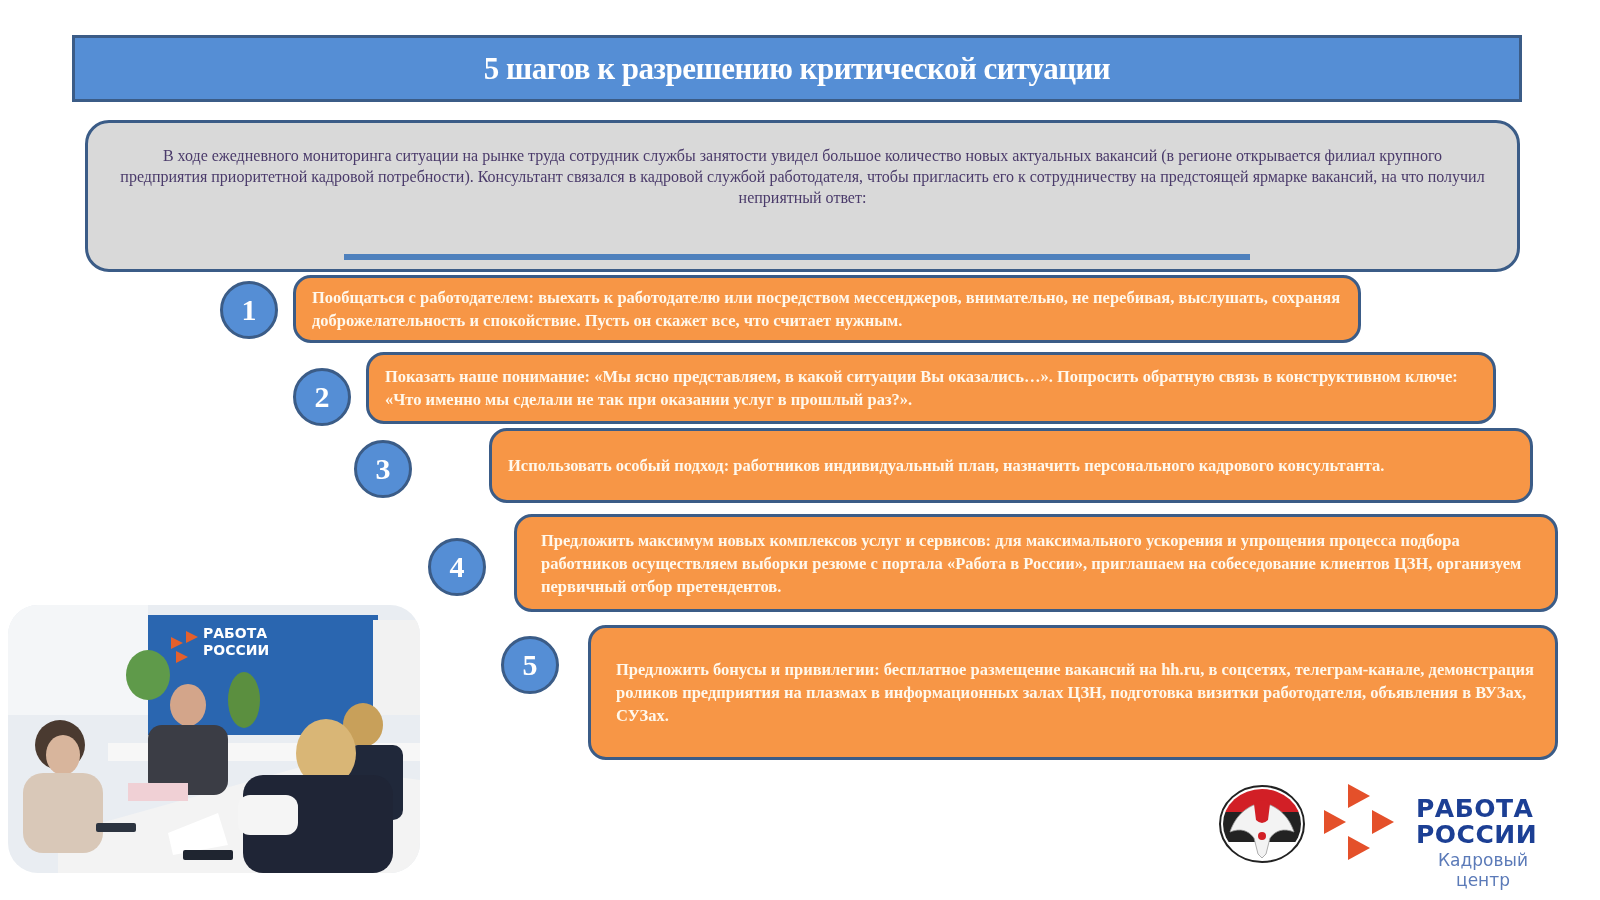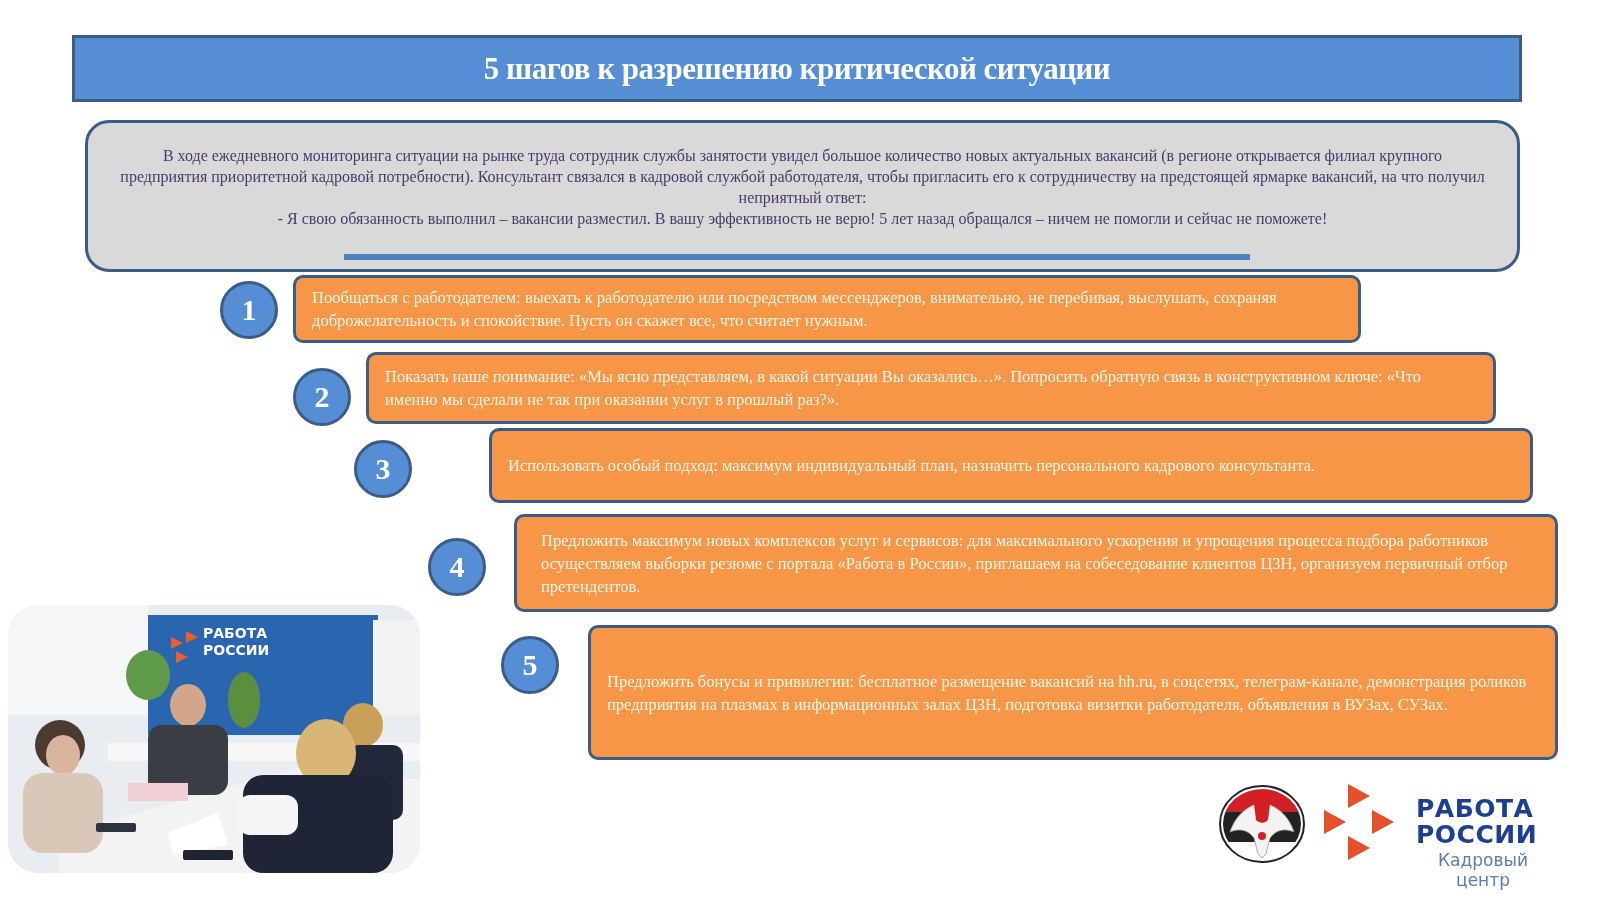--- a/index.html
+++ b/index.html
@@ -3,40 +3,39 @@
 <meta charset="utf-8">
 <style>
   html, body { margin:0; padding:0; }
   body { width:1600px; height:900px; background:#ffffff; position:relative; overflow:hidden; font-family:"Liberation Serif", serif; }
   .title-bar { position:absolute; left:72px; top:35px; width:1450px; height:67px; background:#558ed5; border:3px solid #3b5c87; box-sizing:border-box; display:flex; align-items:center; justify-content:center; }
   .title-bar h1 { margin:0; color:#fff; font-size:31px; font-weight:bold; letter-spacing:-0.5px; }
   .intro { position:absolute; left:85px; top:120px; width:1435px; height:152px; background:#d9d9d9; border:3px solid #3b5c87; border-radius:24px; box-sizing:border-box; padding:22px 30px 0; text-align:center; color:#4a3a6a; font-size:16px; line-height:21px; }
   .intro p { margin:0; }
   .divider { position:absolute; left:344px; top:254px; width:906px; height:6px; background:#4f81bd; }
   .step-num { position:absolute; width:58px; height:58px; border-radius:50%; background:#558ed5; border:3px solid #3b5c87; box-sizing:border-box; color:#fff; font-weight:bold; font-size:30px; display:flex; align-items:center; justify-content:center; }
-  .step-box { position:absolute; background:#f79646; border:3px solid #3b5c87; border-radius:10px; box-sizing:border-box; color:#fff8ec; font-weight:normal; font-size:16.5px; line-height:23px; padding:0 16px; display:flex; align-items:center; }
+  .step-box { position:absolute; background:#f79646; border:3px solid #3b5c87; border-radius:18px; box-sizing:border-box; color:#fff8ec; font-weight:bold; font-size:16.5px; line-height:23px; padding:0 16px; display:flex; align-items:center; }
   .step-box p { margin:0; }
   .photo { position:absolute; left:8px; top:605px; width:412px; height:268px; border-radius:30px; overflow:hidden; box-shadow:0 0 25px 18px #fff inset; }
   .photo svg { display:block; }
   .logo-emblem { position:absolute; left:1218px; top:784px; width:88px; height:80px; }
   .logo-rr { position:absolute; left:1320px; top:780px; width:230px; height:90px; }
   .rr-text1, .rr-text2 { position:absolute; left:96px; font-family:"DejaVu Sans", sans-serif; font-weight:bold; color:#1c3f94; font-size:25px; letter-spacing:0.5px; line-height:26px; }
   .rr-text1 { top:16px; } .rr-text2 { top:42px; }
   .rr-sub { position:absolute; left:96px; top:70px; font-family:"DejaVu Sans", sans-serif; font-size:17px; color:#5b7ab8;text-align:center; }
 </style>
 </head>
 <body>
 
 <div class="title-bar">
   <h1>5 шагов к разрешению критической ситуации</h1>
 </div>
 
 <div class="intro">
   <p>В ходе ежедневного мониторинга ситуации на рынке труда сотрудник службы занятости увидел большое количество новых актуальных вакансий (в регионе открывается филиал крупного предприятия приоритетной кадровой потребности). Консультант связался в кадровой службой работодателя, чтобы пригласить его к сотрудничеству на предстоящей ярмарке вакансий, на что получил неприятный ответ:</p>
-  <p>- Я свою обязанность выполнил – вакансии разместил. В вашу эффективность не верю! 5 лет назад обращался – ничем не помогли и сейчас не поможете!</p>
 </div>
 
 <div class="divider"></div>
 
 <div class="step-num" style="left:220px;top:281px;">
     <span>1</span>
   </div>
 <div class="step-box" style="left:293px;top:275px;width:1068px;height:68px;">
   <p>Пообщаться с работодателем: выехать к работодателю или посредством мессенджеров, внимательно, не перебивая, выслушать, сохраняя доброжелательность и спокойствие. Пусть он скажет все, что считает нужным.</p>
 </div>
@@ -45,34 +44,34 @@
     <span>2</span>
   </div>
 <div class="step-box" style="left:366px;top:352px;width:1130px;height:72px;">
   <p>Показать наше понимание: «Мы ясно представляем, в какой ситуации Вы оказались…». Попросить обратную связь в конструктивном ключе: «Что именно мы сделали не так при оказании услуг в прошлый раз?».</p>
 </div>
 
 <div class="step-num" style="left:354px;top:440px;">
     <span>3</span>
   </div>
 <div class="step-box" style="left:489px;top:428px;width:1044px;height:75px;">
-  <p>Использовать особый подход: максимум индивидуальный план, назначить персонального кадрового консультанта.</p>
+  <p>Использовать особый подход: работников индивидуальный план, назначить персонального кадрового консультанта.</p>
 </div>
 
 <div class="step-num" style="left:428px;top:538px;">
     <span>4</span>
   </div>
 <div class="step-box" style="left:514px;top:514px;width:1044px;height:98px;padding-left:24px;">
   <p>Предложить максимум новых комплексов услуг и сервисов: для максимального ускорения и упрощения процесса подбора работников осуществляем выборки резюме с портала «Работа в России», приглашаем на собеседование клиентов ЦЗН, организуем первичный отбор претендентов.</p>
 </div>
 
 <div class="step-num" style="left:501px;top:636px;">
     <span>5</span>
   </div>
-<div class="step-box" style="left:588px;top:625px;width:970px;height:135px;padding-left:16px;">
+<div class="step-box" style="left:588px;top:625px;width:970px;height:135px;padding-left:25px;">
   <p>Предложить бонусы и привилегии: бесплатное размещение вакансий на hh.ru, в соцсетях, телеграм-канале, демонстрация роликов предприятия на плазмах в информационных залах ЦЗН, подготовка визитки работодателя, объявления в ВУЗах, СУЗах.</p>
 </div>
 
 <div class="photo">
   <svg width="412" height="268" viewBox="0 0 412 268">
     <rect width="412" height="268" fill="#e9edf2"></rect>
     <rect x="0" y="0" width="140" height="110" fill="#f4f6f8"></rect>
     <rect x="140" y="10" width="230" height="120" fill="#2a66b0"></rect>
     <rect x="365" y="15" width="47" height="95" fill="#f2f2f2"></rect>
     <polygon points="163,32 175,38 163,44" fill="#e4602c"></polygon>

